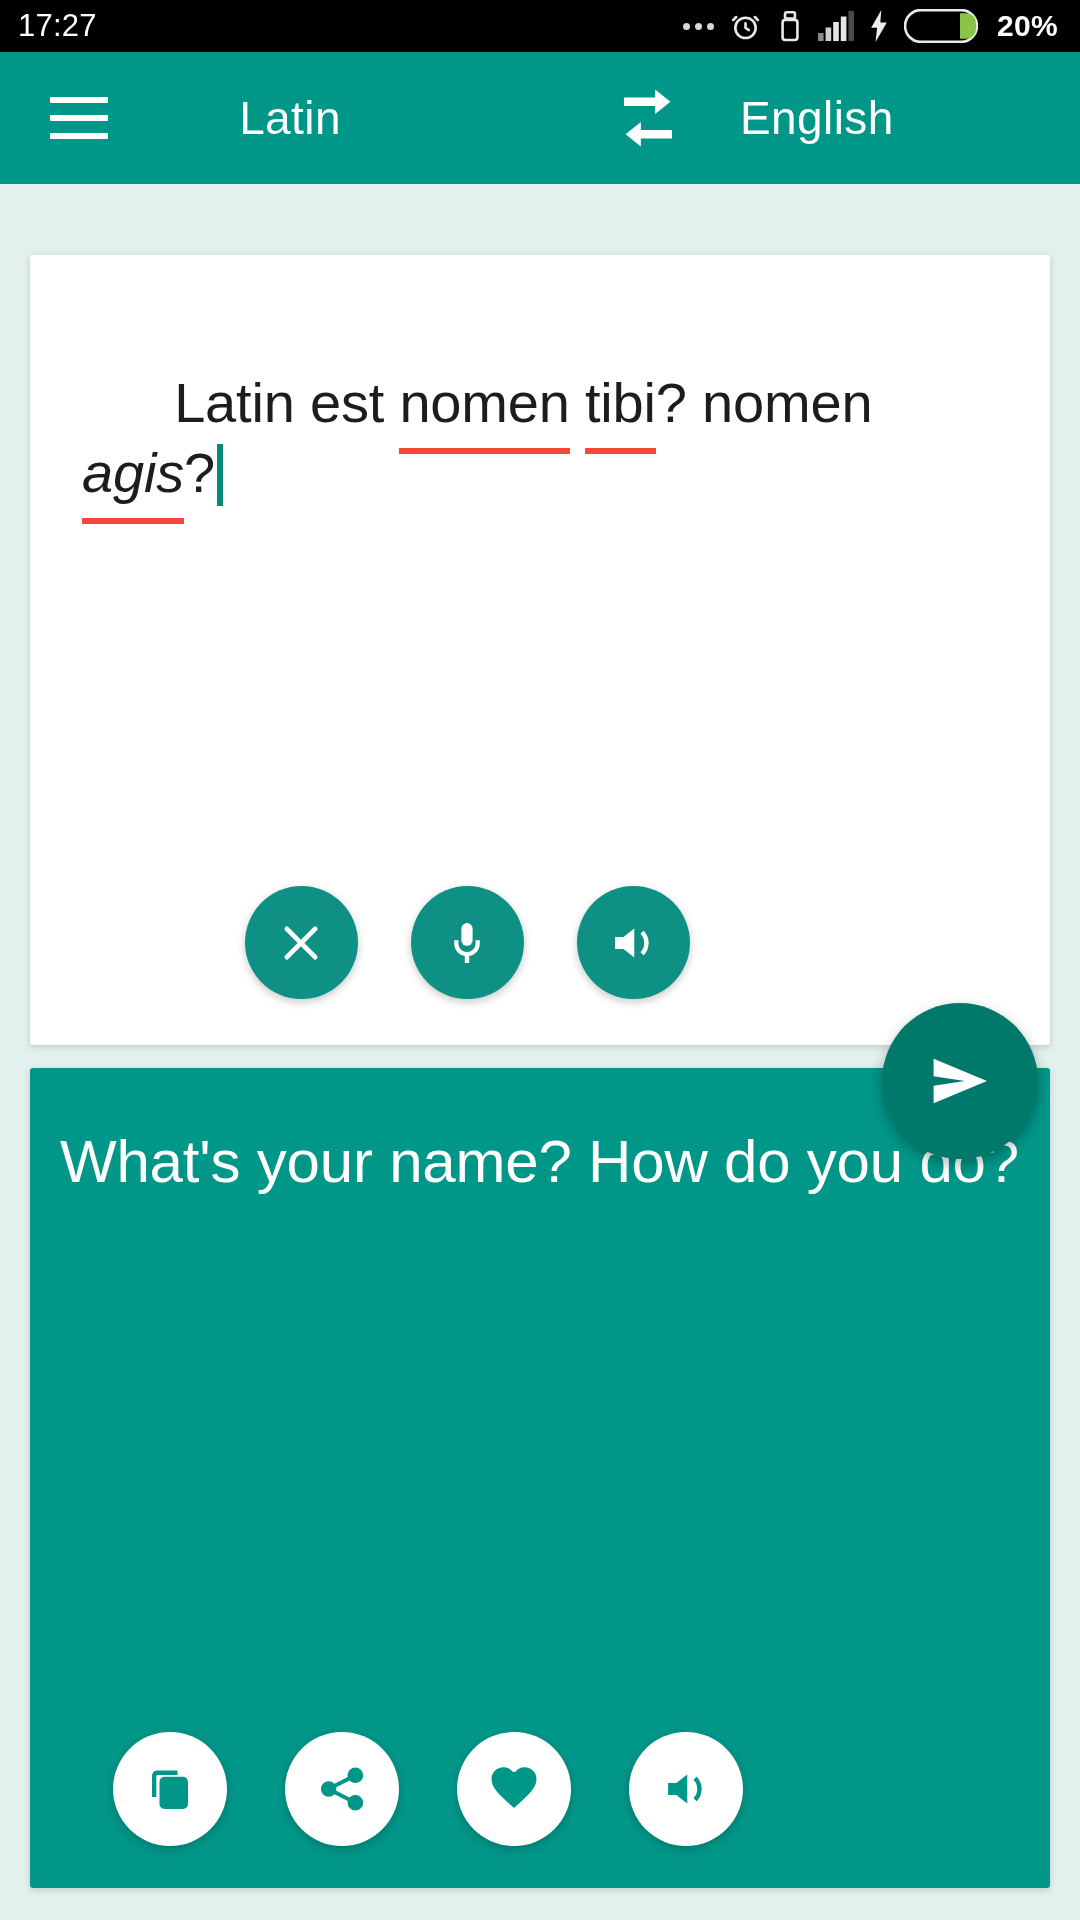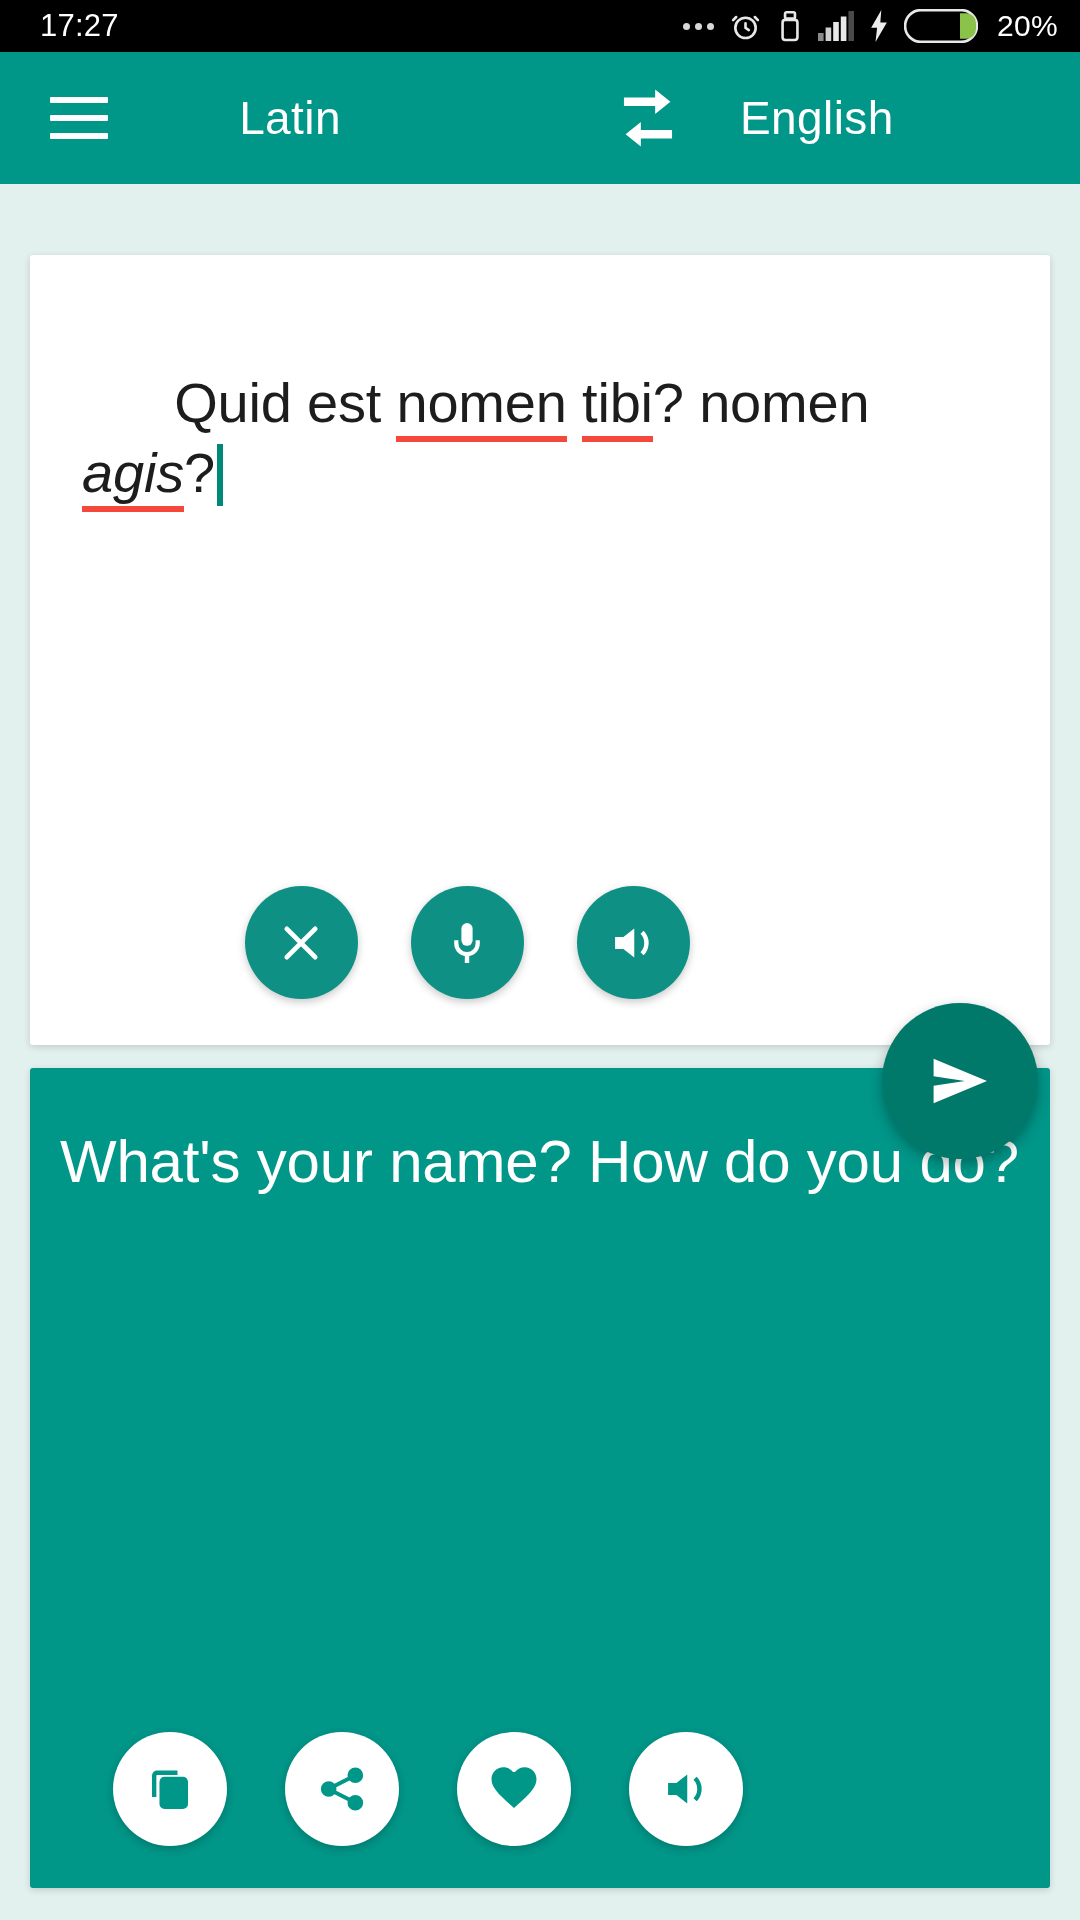--- a/index.html
+++ b/index.html
@@ -8,28 +8,28 @@
     background:#E3F1EE;
     font-family:"Liberation Sans", sans-serif;
     overflow:hidden;
   }
   .screen { position:relative; width:1080px; height:1920px; background:#E3F1EE; }
 
   
   .statusbar {
     position:absolute; top:0; left:0; width:1080px; height:52px;
     background:#000; display:flex; align-items:center;
-    padding:0 22px 0 40px; color:#fff;
+    padding:0 22px 0 18px; color:#fff;
   }
   .status-clock { font-size:31px; font-weight:400; letter-spacing:.2px; }
   .status-right { margin-left:auto; display:flex; align-items:center; gap:15px; }
   .si { display:flex; align-items:center; justify-content:center; }
   .dots { display:flex; gap:5px; align-items:center; }
   .dots i { width:7px; height:7px; background:#d8d8d8; border-radius:50%; display:block; }
-  .batt-pct { font-size:30px; font-weight:400; letter-spacing:.3px; margin-left:4px; }
+  .batt-pct { font-size:30px; font-weight:700; letter-spacing:.3px; margin-left:4px; }
 
   
   .toolbar {
     position:absolute; top:52px; left:0; width:1080px; height:132px;
     background:#009688; display:flex; align-items:center;
   }
   .hamburger {
     width:58px; height:42px; margin-left:50px;
     display:flex; flex-direction:column; justify-content:space-between; cursor:pointer;
   }
@@ -49,21 +49,21 @@
     background:#fff; border-radius:3px;
     box-shadow:0 2px 7px rgba(0,0,0,.16);
   }
   .src-text {
     position:absolute; left:52px; top:42px; right:40px;
     font-size:56px; line-height:1.26; color:#1d1d1d; font-weight:400;
     white-space:pre-wrap; word-break:break-word; letter-spacing:-.2px;
   }
   .misspelled {
     border-bottom:6px solid #F4483C;
-    padding-bottom:2px;
+    padding-bottom:14px;
   }
   .caret {
     display:inline-block; width:6px; height:62px; background:#00897B;
     vertical-align:-14px; margin-left:2px;
   }
   .src-actions {
     position:absolute; left:0; right:0; bottom:46px;
     display:flex; justify-content:center; align-items:center; gap:53px;
     padding-right:146px;
   }
@@ -177,21 +177,21 @@
         <path d="M9.8 13.2v2.5h9.6v2.6H9.8v2.5L5.1 17l4.7-3.8z"></path>
       </svg>
     </div>
 
     <div class="lang lang-dst">English</div>
   </div>
 
   <div class="src-card">
 
     <div class="src-text">
-      <span><span>Quid est </span><span class="misspelled" style="border-bottom-color: rgb(244, 72, 60);">nomen</span><span> </span><span class="misspelled" style="border-bottom-color: rgb(244, 72, 60);">tibi</span><span>? nomen </span><span class="misspelled" style="border-bottom-color: rgb(244, 72, 60); font-style: italic;">agis</span><span>?</span></span><span class="caret"></span>
+      <span><span>Latin est </span><span class="misspelled" style="border-bottom-color: rgb(244, 72, 60);">nomen</span><span> </span><span class="misspelled" style="border-bottom-color: rgb(244, 72, 60);">tibi</span><span>? nomen </span><span class="misspelled" style="border-bottom-color: rgb(244, 72, 60); font-style: italic;">agis</span><span>?</span></span><span class="caret"></span>
     </div>
 
     <div class="src-actions">
 
       <div class="fab-teal">
         <svg width="50" height="50" viewBox="0 0 24 24" fill="none" stroke="#fff" stroke-width="2.3" stroke-linecap="round">
           <path d="M5.2 5.2 18.8 18.8M18.8 5.2 5.2 18.8"></path>
         </svg>
       </div>
 

